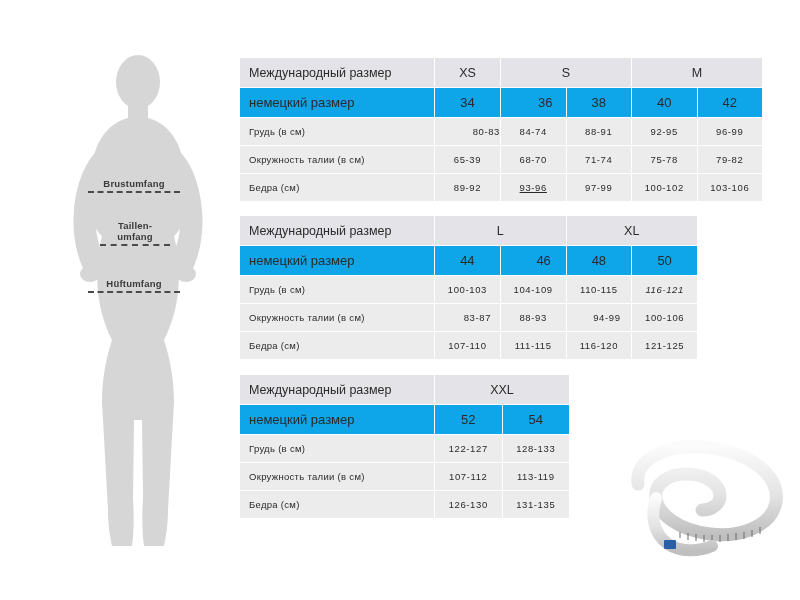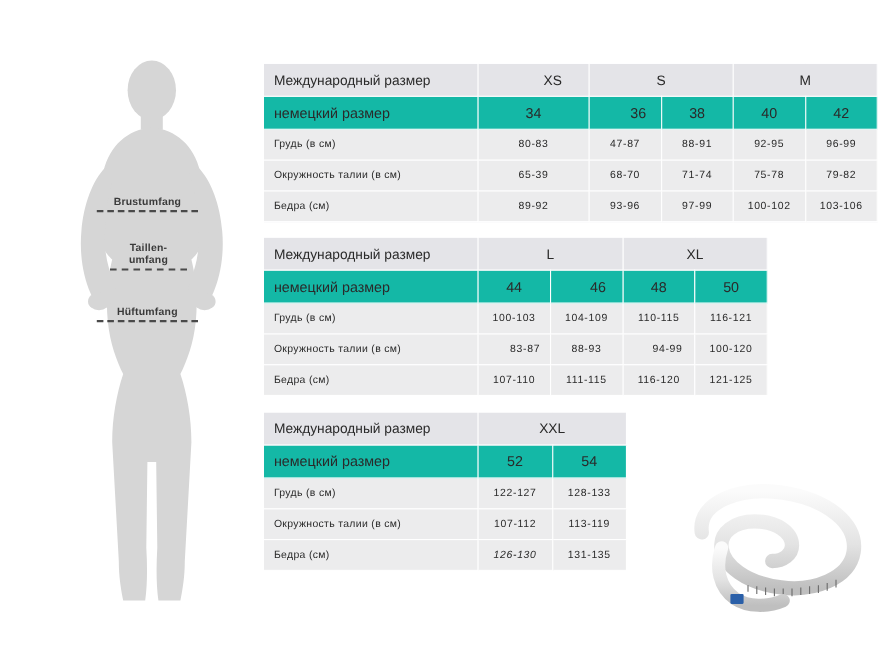--- a/index.html
+++ b/index.html
@@ -66,21 +66,21 @@
     padding: 0;
     height: 27px;
   }
   .table-block td.rowhead, .table-block th.rowhead {
     text-align: left;
     padding-left: 9px;
   }
   
   .hrow td { font-size: 12.5px; background: #e4e4e8; height: 29px; }
   .hrow td.rowhead { font-size: 12.5px; }
-  .grow td { font-size: 13px; background: #14b8a6; height: 29px; }
+  .grow td { font-size: 13px; background: #0ea5e9; height: 29px; }
   .drow td { font-size: 9.5px; background: #ececed; letter-spacing: .6px; }
   .drow td.rowhead { font-size: 9.5px; letter-spacing: .3px; }
 
   #table1 { left: 239px; top: 57px;  width: 510px; }
   #table2 { left: 239px; top: 215px; width: 446px; }
   #table3 { left: 239px; top: 374px; width: 319px; }
 
   
   #tape {
     position: absolute;
@@ -165,52 +165,52 @@
     <div class="fig-label" id="label-hip">
       <span>Hüftumfang</span>
       <span class="dash"></span>
     </div>
   </div>
 
   <table class="table-block" id="table1">
       <tbody>
         <tr class="hrow">
           <td class="rowhead" style="width: 185px;">Международный размер</td>
-          <td colspan="1" style="width: 65px; padding-left: 35px;">XS</td>
+          <td colspan="1" style="width: 65px;">XS</td>
           <td colspan="2" style="width: 130px;">S</td>
           <td colspan="2" style="width: 130px;">M</td>
         </tr>
         <tr class="grow">
           <td class="rowhead" style="width: 185px;">немецкий размер</td>
           <td style="width: 65px;">34</td>
           <td style="width: 65px; padding-left: 24px;">36</td>
           <td style="width: 65px;">38</td>
           <td style="width: 65px;">40</td>
           <td style="width: 65px;">42</td>
         </tr>
         <tr class="drow">
           <td class="rowhead" style="width: 185px;">Грудь (в см)</td>
-          <td style="width: 65px;">80-83</td>
-          <td style="width: 65px;">47-87</td>
+          <td style="width: 65px; text-align: right;">80-83</td>
+          <td style="width: 65px;">84-74</td>
           <td style="width: 65px;">88-91</td>
           <td style="width: 65px;">92-95</td>
           <td style="width: 65px;">96-99</td>
         </tr>
         <tr class="drow">
           <td class="rowhead" style="width: 185px;">Окружность талии (в см)</td>
           <td style="width: 65px;">65-39</td>
           <td style="width: 65px;">68-70</td>
           <td style="width: 65px;">71-74</td>
           <td style="width: 65px;">75-78</td>
           <td style="width: 65px;">79-82</td>
         </tr>
         <tr class="drow">
           <td class="rowhead" style="width: 185px;">Бедра (см)</td>
           <td style="width: 65px;">89-92</td>
-          <td style="width: 65px;">93-96</td>
+          <td style="width: 65px; text-decoration: underline;">93-96</td>
           <td style="width: 65px;">97-99</td>
           <td style="width: 65px;">100-102</td>
           <td style="width: 65px;">103-106</td>
         </tr>
       </tbody>
     </table>
   <table class="table-block" id="table2">
       <tbody>
         <tr class="hrow">
           <td class="rowhead" style="width: 185px;">Международный размер</td>
@@ -222,28 +222,28 @@
           <td style="width: 65.25px;">44</td>
           <td style="width: 65.25px; padding-left: 21px;">46</td>
           <td style="width: 65.25px;">48</td>
           <td style="width: 65.25px;">50</td>
         </tr>
         <tr class="drow">
           <td class="rowhead" style="width: 185px;">Грудь (в см)</td>
           <td style="width: 65.25px;">100-103</td>
           <td style="width: 65.25px;">104-109</td>
           <td style="width: 65.25px;">110-115</td>
-          <td style="width: 65.25px;">116-121</td>
+          <td style="width: 65.25px; font-style: italic;">116-121</td>
         </tr>
         <tr class="drow">
           <td class="rowhead" style="width: 185px;">Окружность талии (в см)</td>
           <td style="width: 65.25px; padding-left: 20px;">83-87</td>
           <td style="width: 65.25px;">88-93</td>
           <td style="width: 65.25px; padding-left: 16px;">94-99</td>
-          <td style="width: 65.25px;">100-120</td>
+          <td style="width: 65.25px;">100-106</td>
         </tr>
         <tr class="drow">
           <td class="rowhead" style="width: 185px;">Бедра (см)</td>
           <td style="width: 65.25px;">107-110</td>
           <td style="width: 65.25px;">111-115</td>
           <td style="width: 65.25px;">116-120</td>
           <td style="width: 65.25px;">121-125</td>
         </tr>
       </tbody>
     </table>
@@ -263,21 +263,21 @@
           <td style="width: 67px;">122-127</td>
           <td style="width: 67px;">128-133</td>
         </tr>
         <tr class="drow">
           <td class="rowhead" style="width: 185px;">Окружность талии (в см)</td>
           <td style="width: 67px;">107-112</td>
           <td style="width: 67px;">113-119</td>
         </tr>
         <tr class="drow">
           <td class="rowhead" style="width: 185px;">Бедра (см)</td>
-          <td style="width: 67px; font-style: italic;">126-130</td>
+          <td style="width: 67px;">126-130</td>
           <td style="width: 67px;">131-135</td>
         </tr>
       </tbody>
     </table>
 
   <div id="tape">
     <svg width="170" height="120" viewBox="0 0 170 120">
       <defs>
         <linearGradient id="tg" x1="0" y1="0" x2="0" y2="1">
           <stop offset="0%" stop-color="#fbfbfb"></stop>

